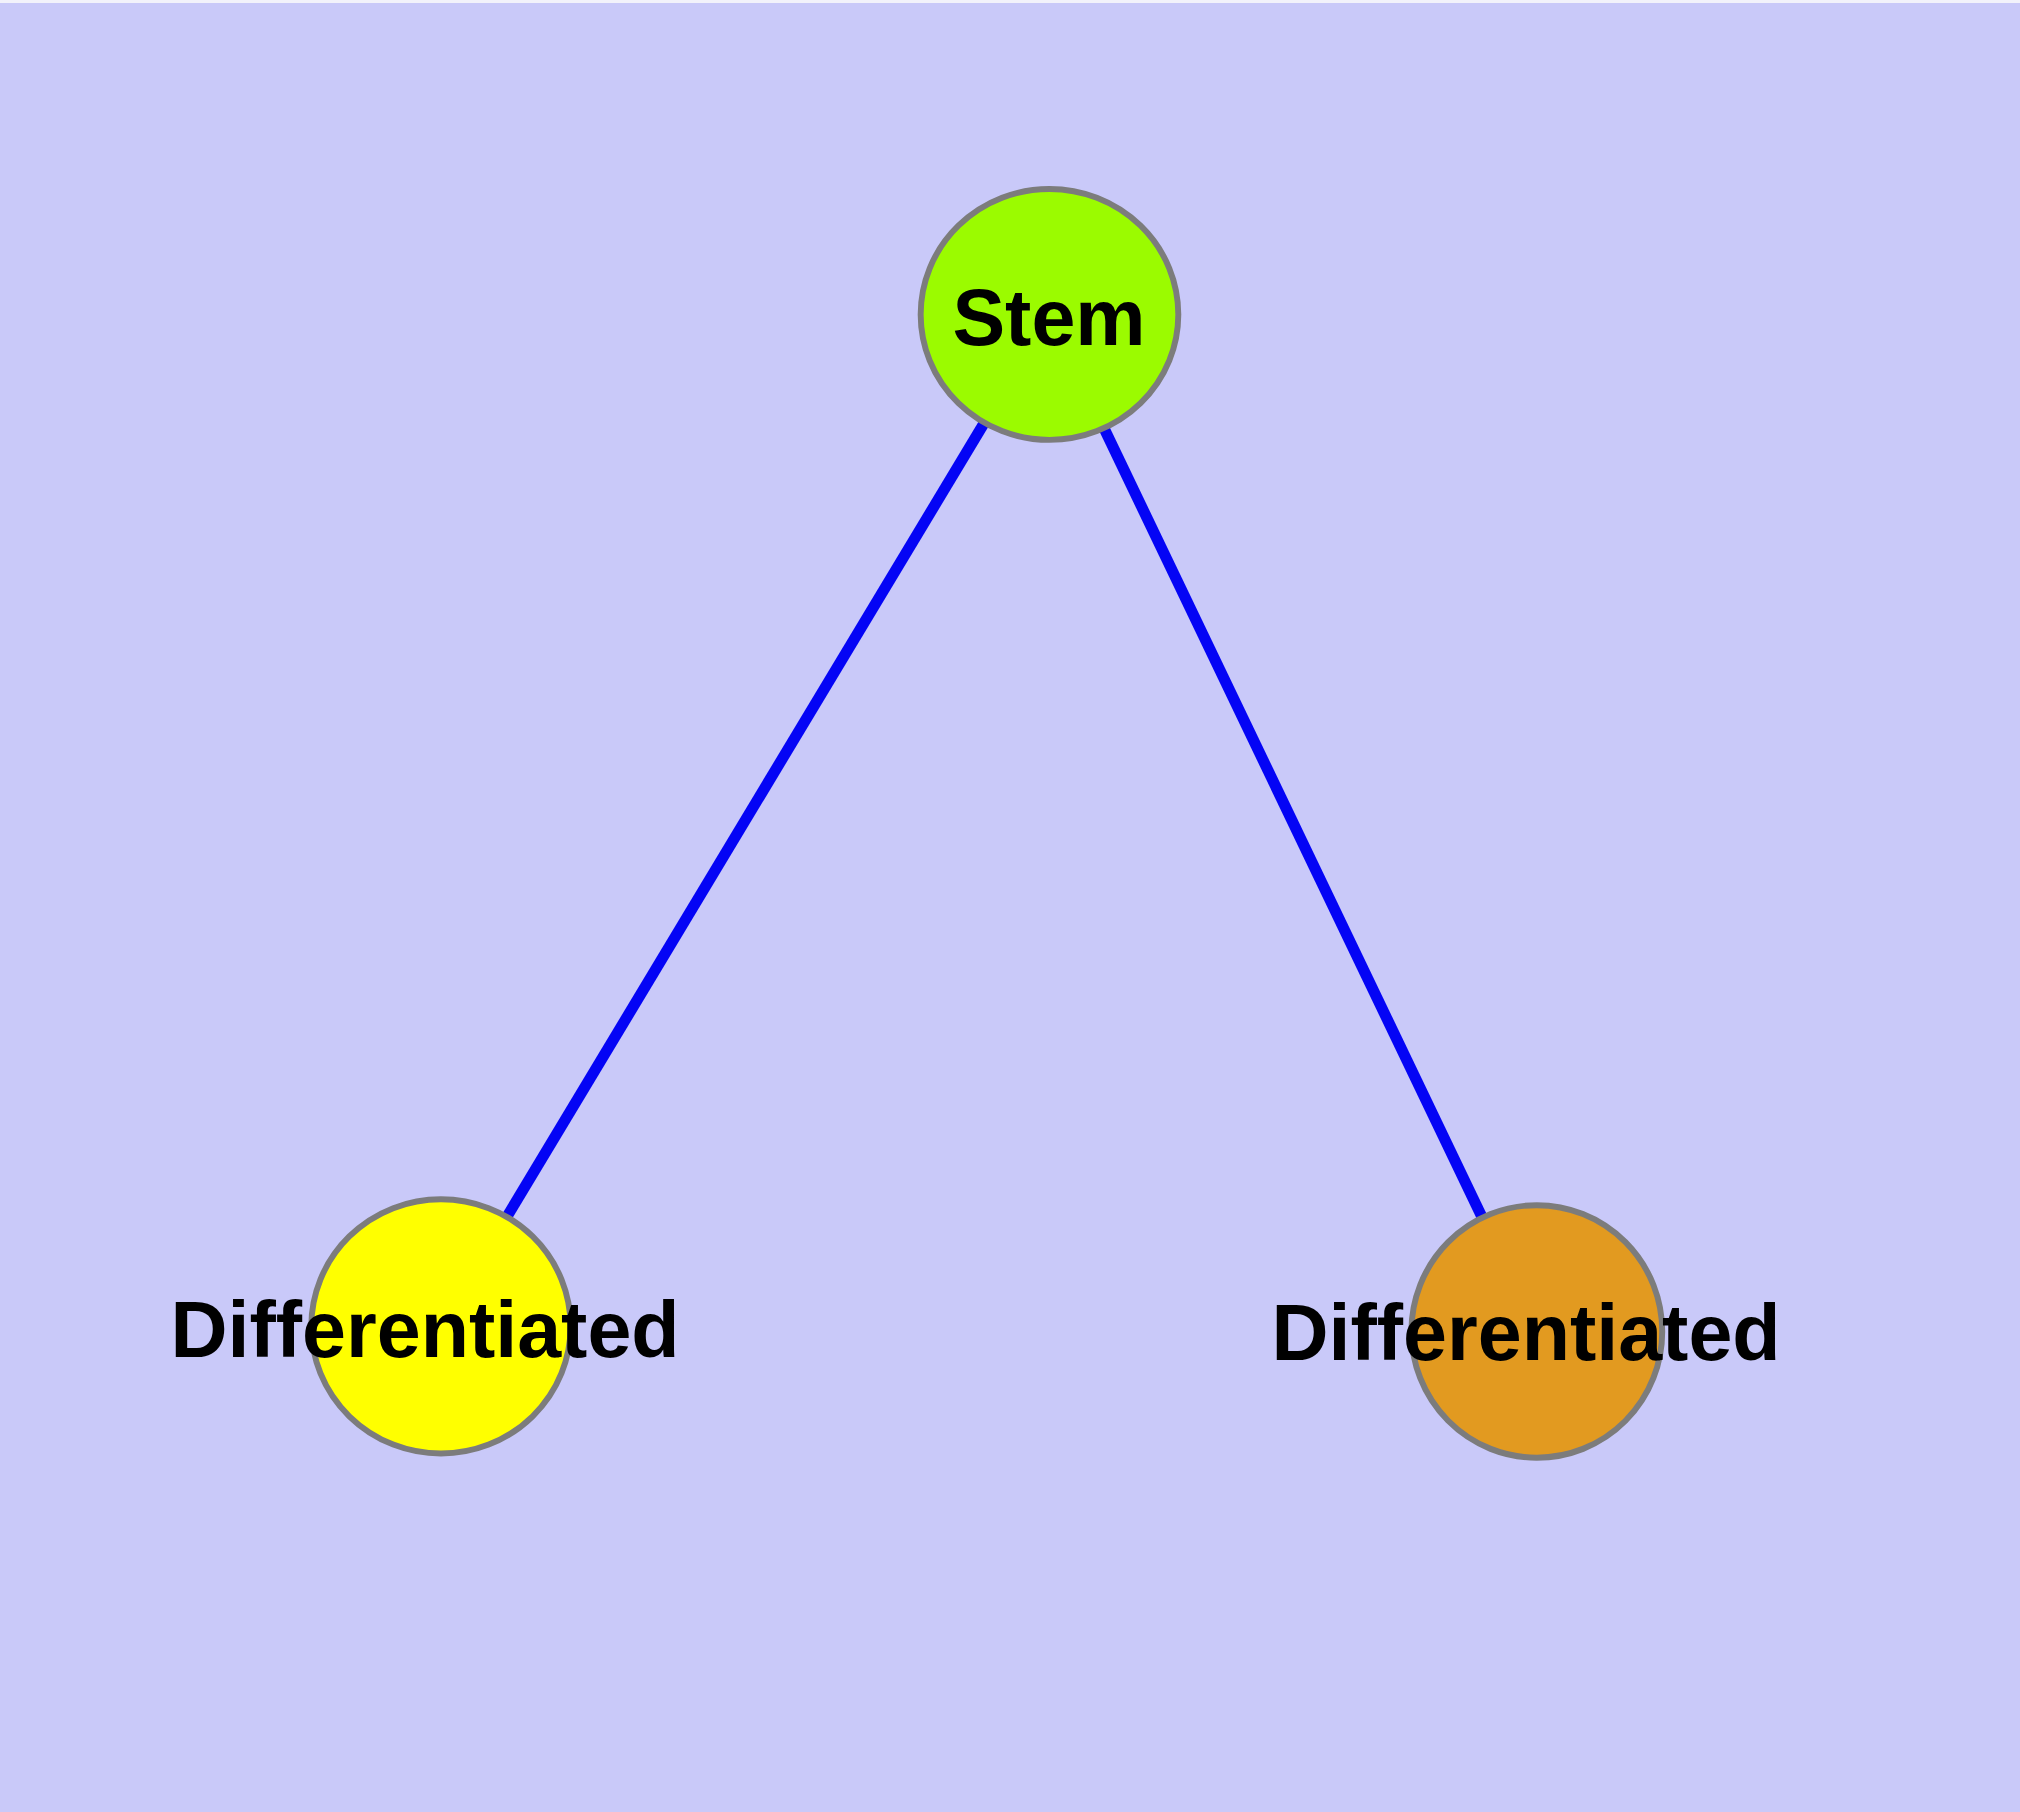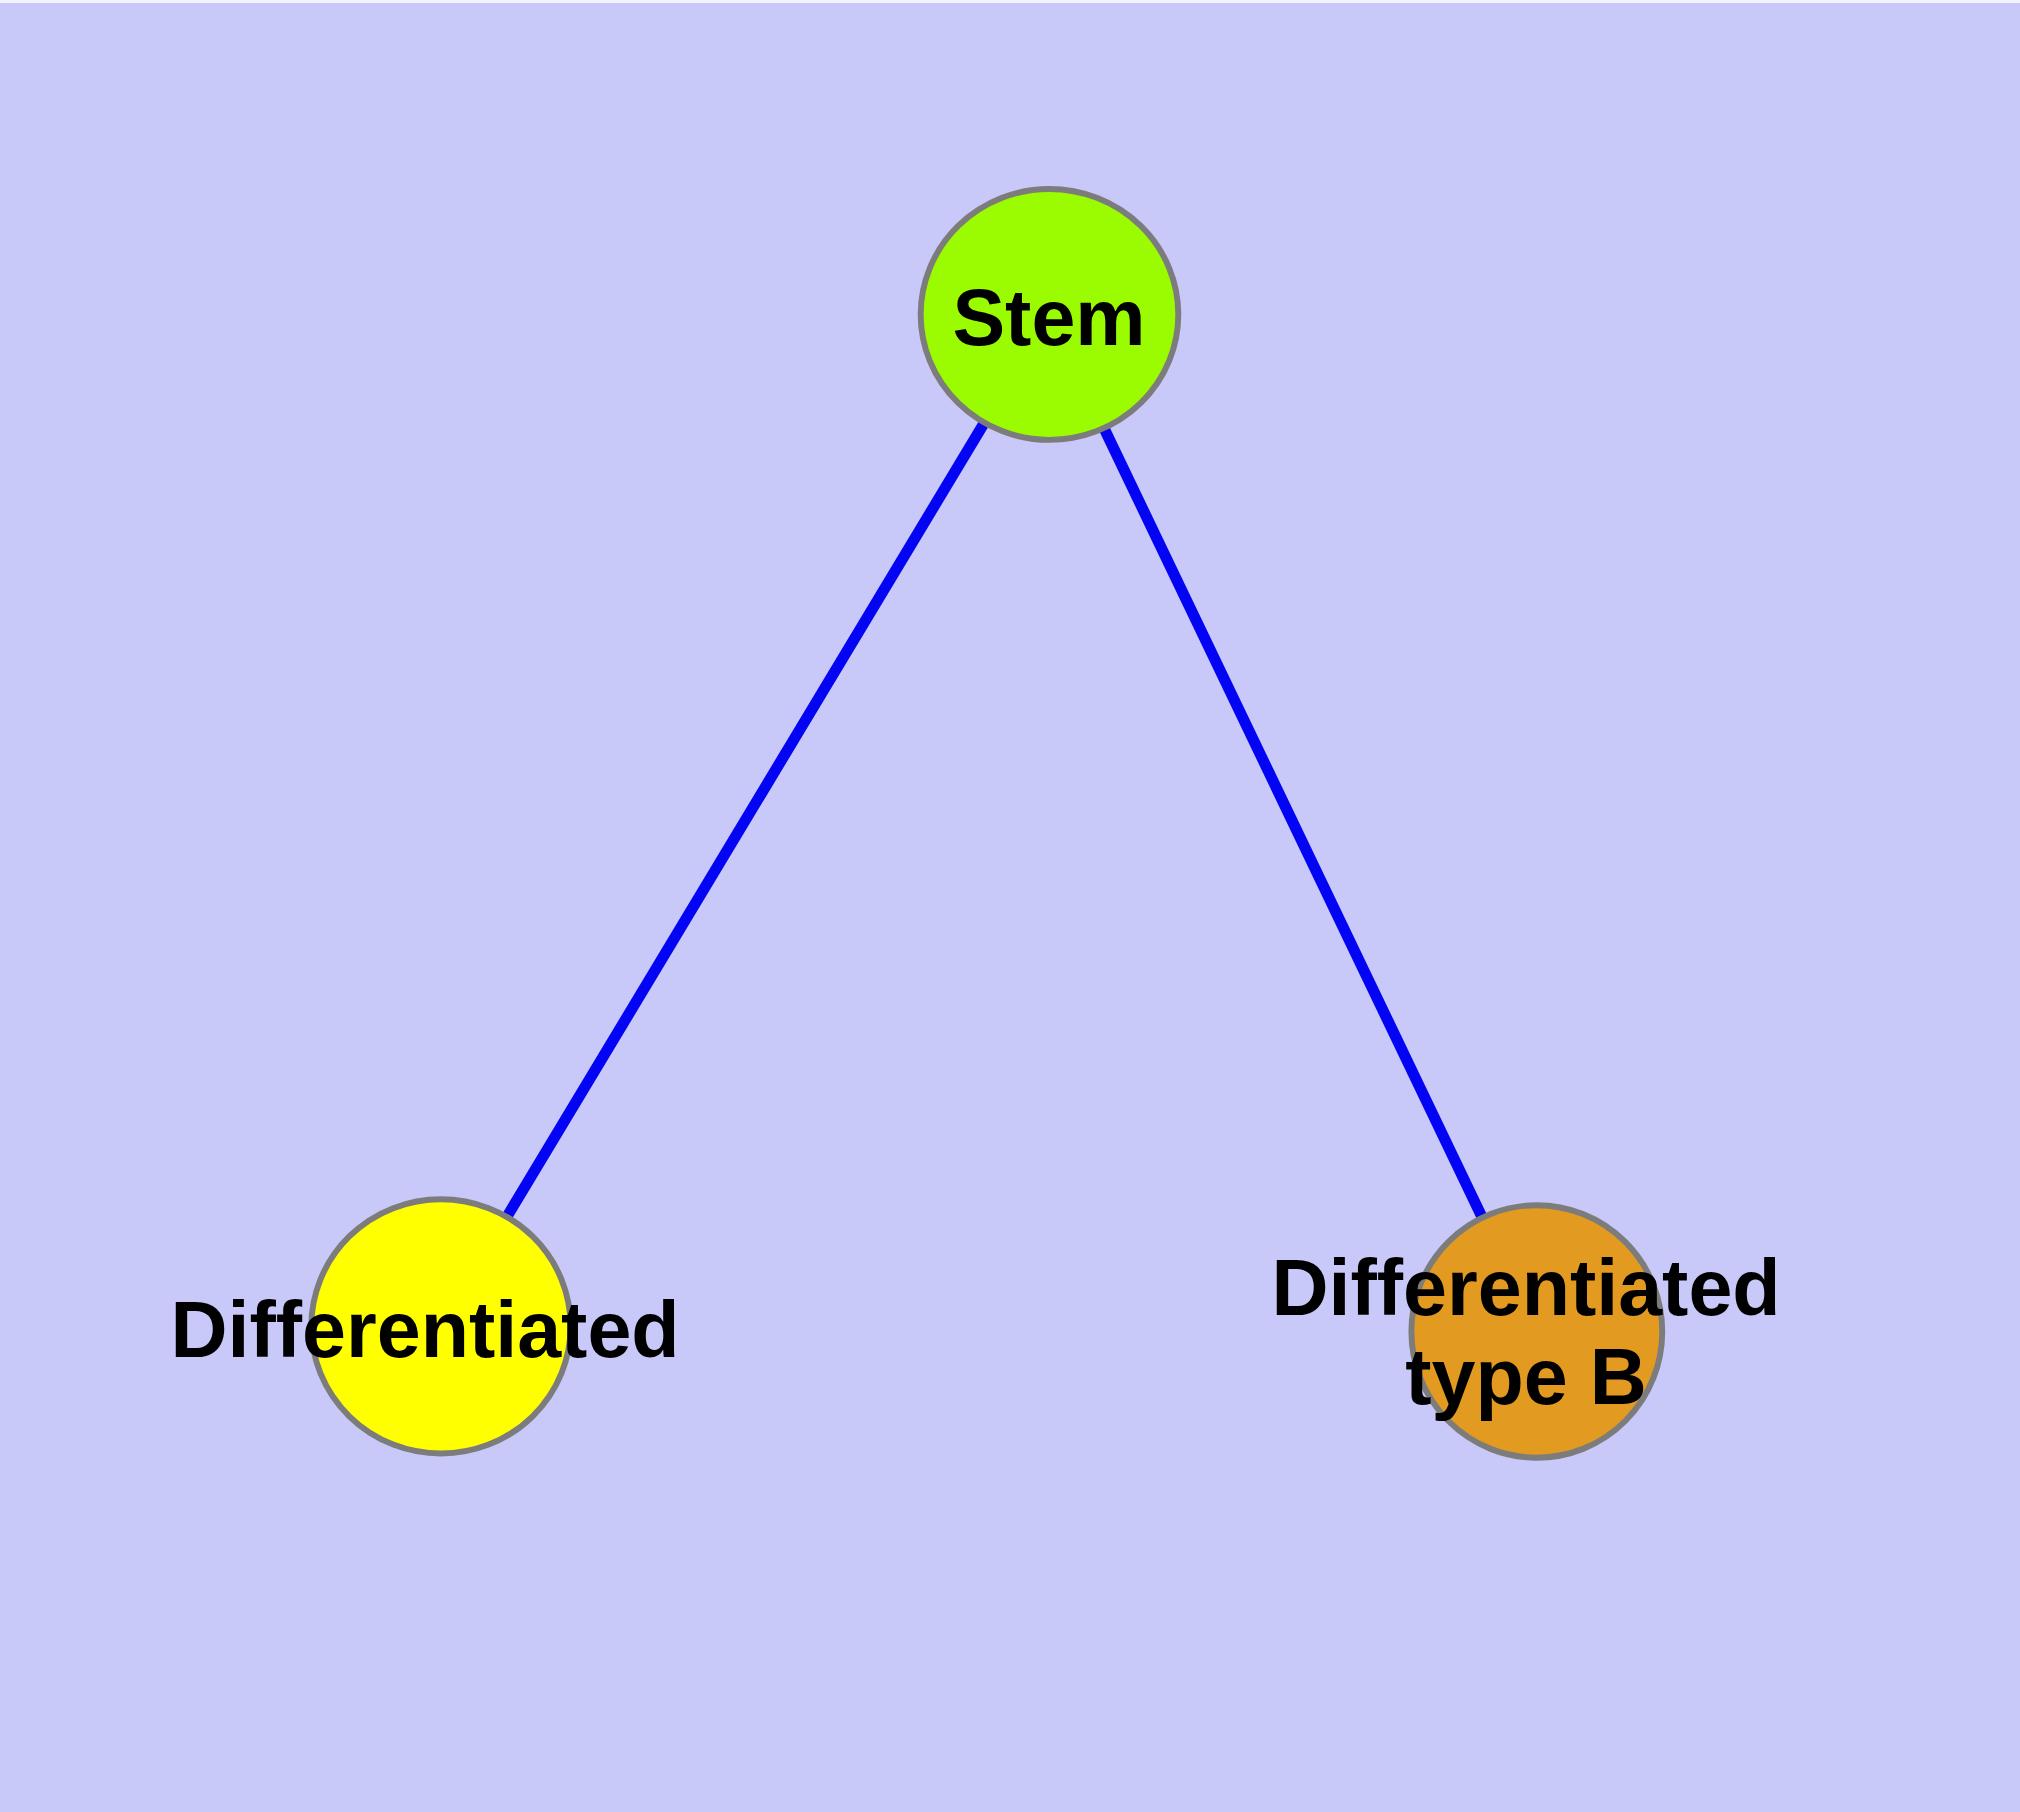--- a/index.html
+++ b/index.html
@@ -65,17 +65,16 @@
   </svg>
 
   <div class="label label-stem">Stem</div>
 
   <div class="label label-type-a">
     <span>Differentiated</span><br>
   </div>
 
   <div class="label label-type-b">
     <span>Differentiated</span><br>
-    <span>type B</span>
   </div>
 
 </div>
 
 
 </body></html>

